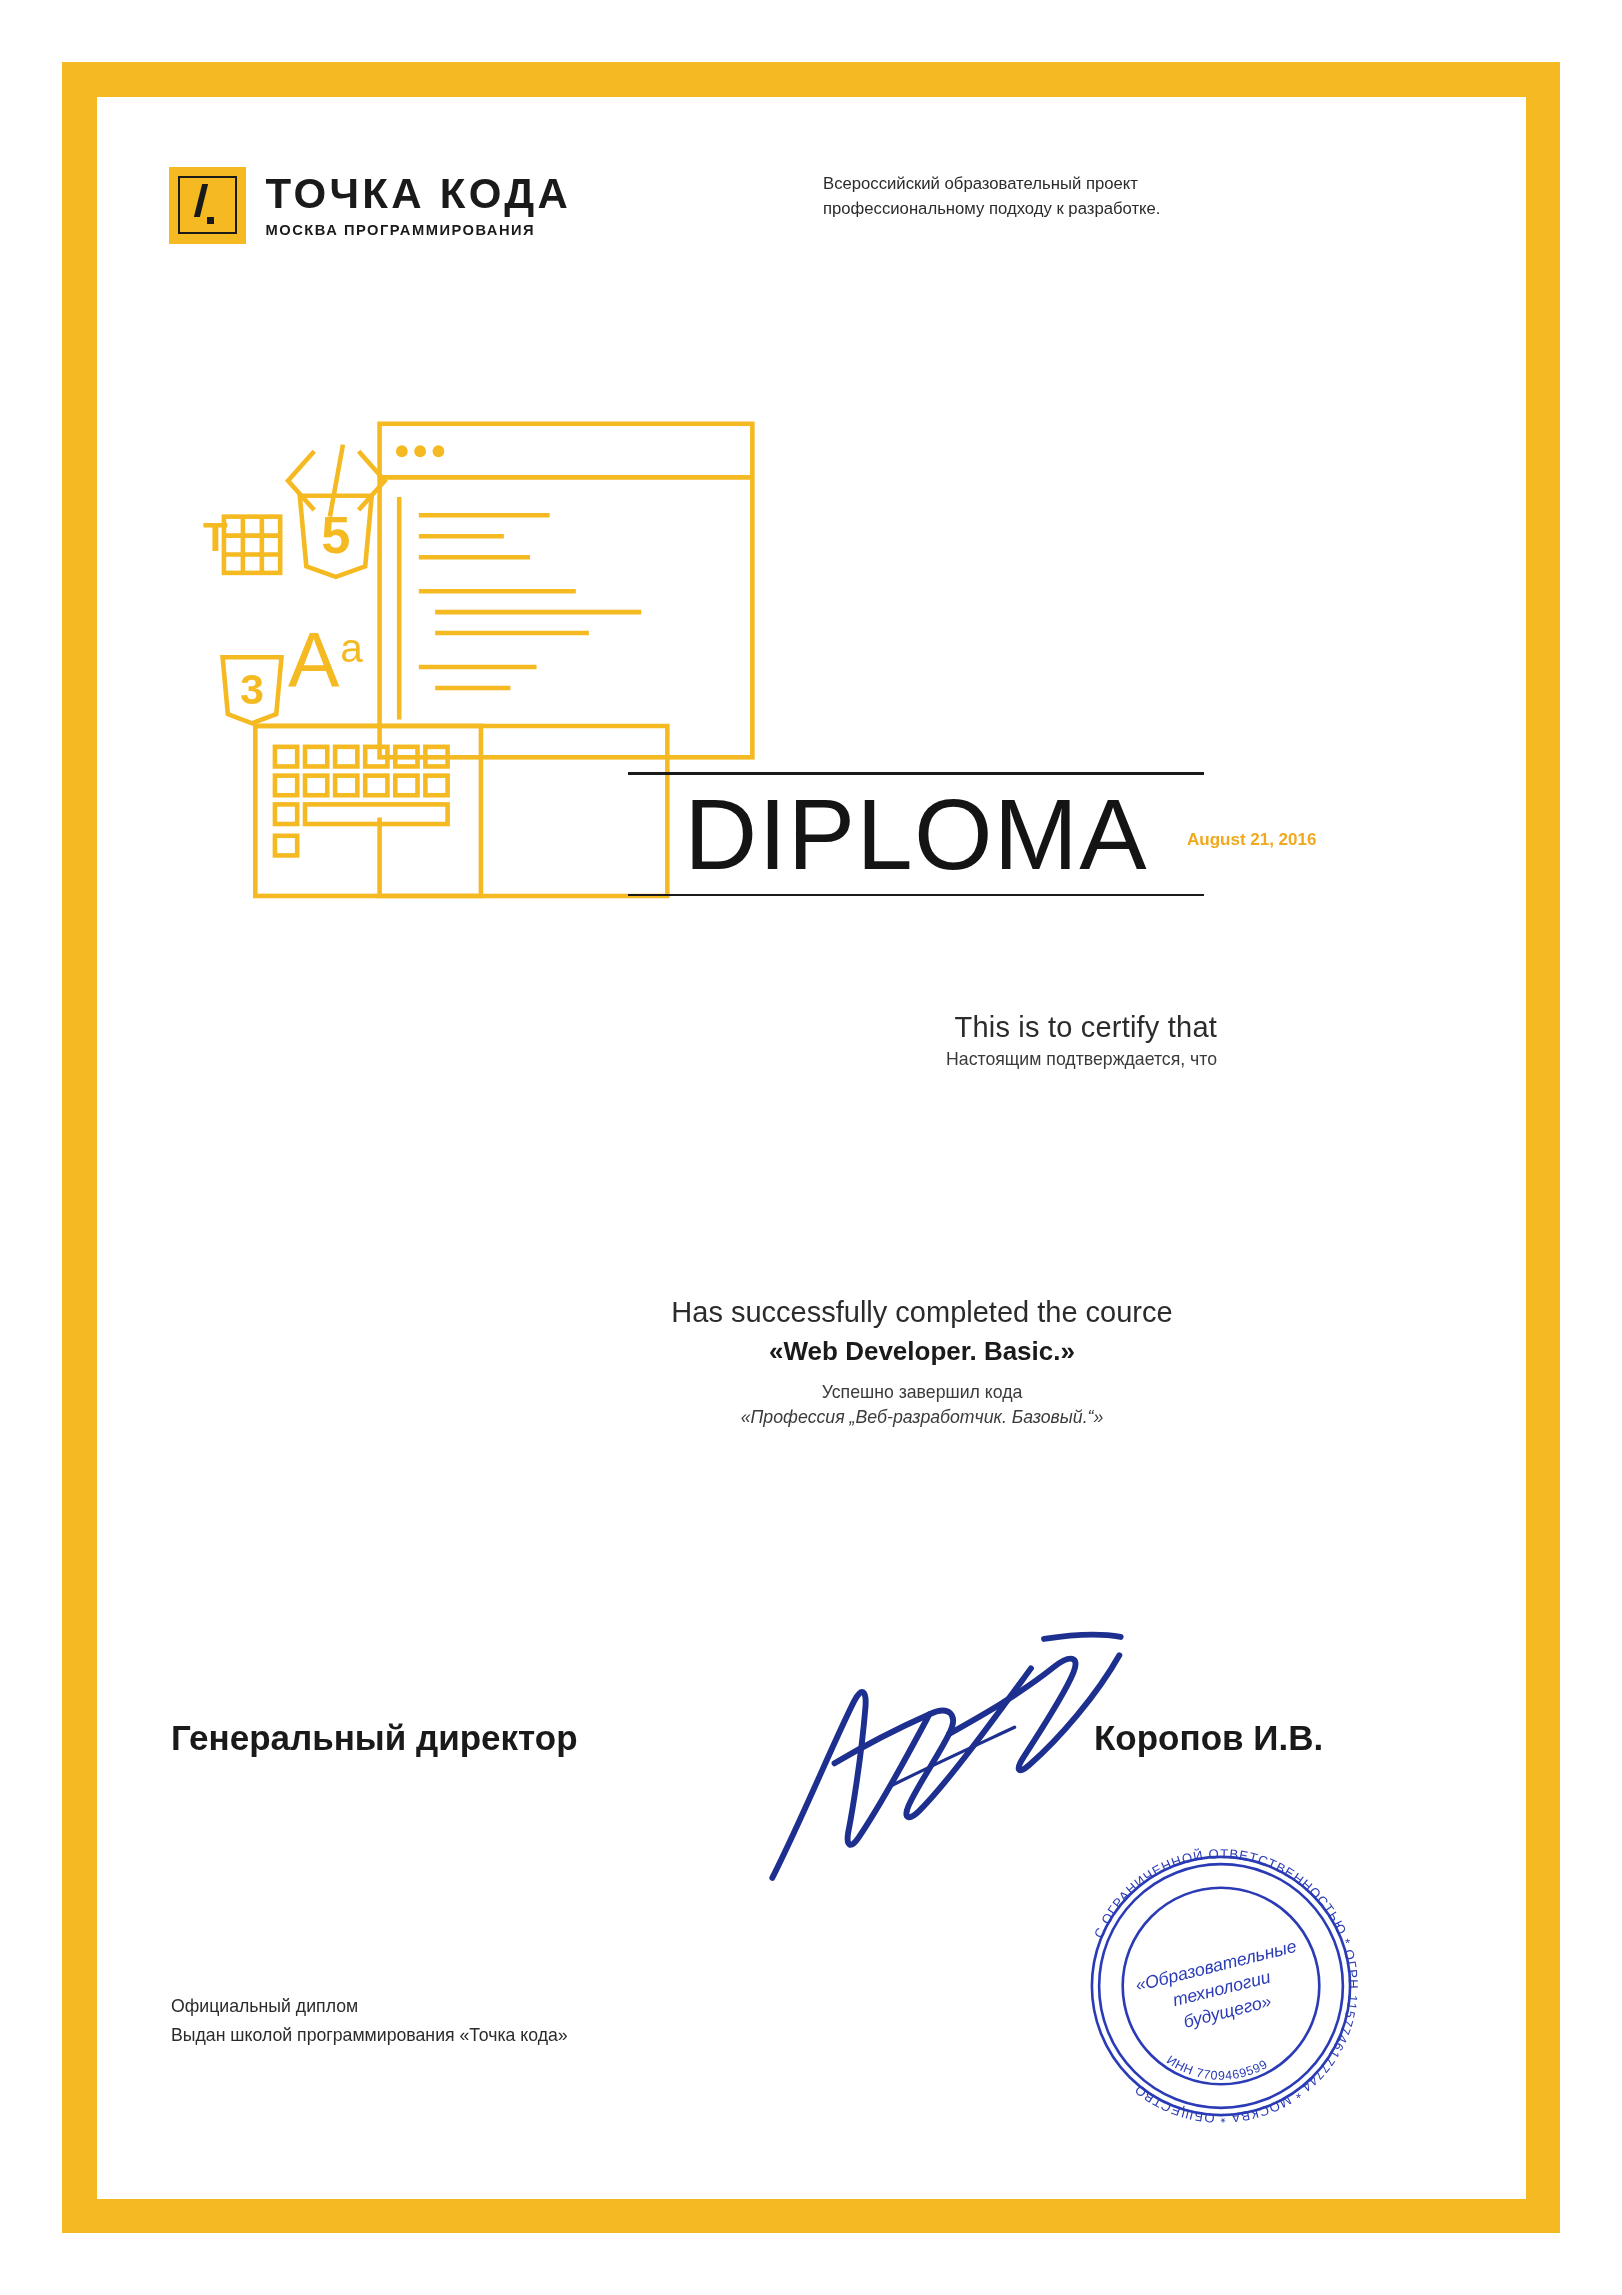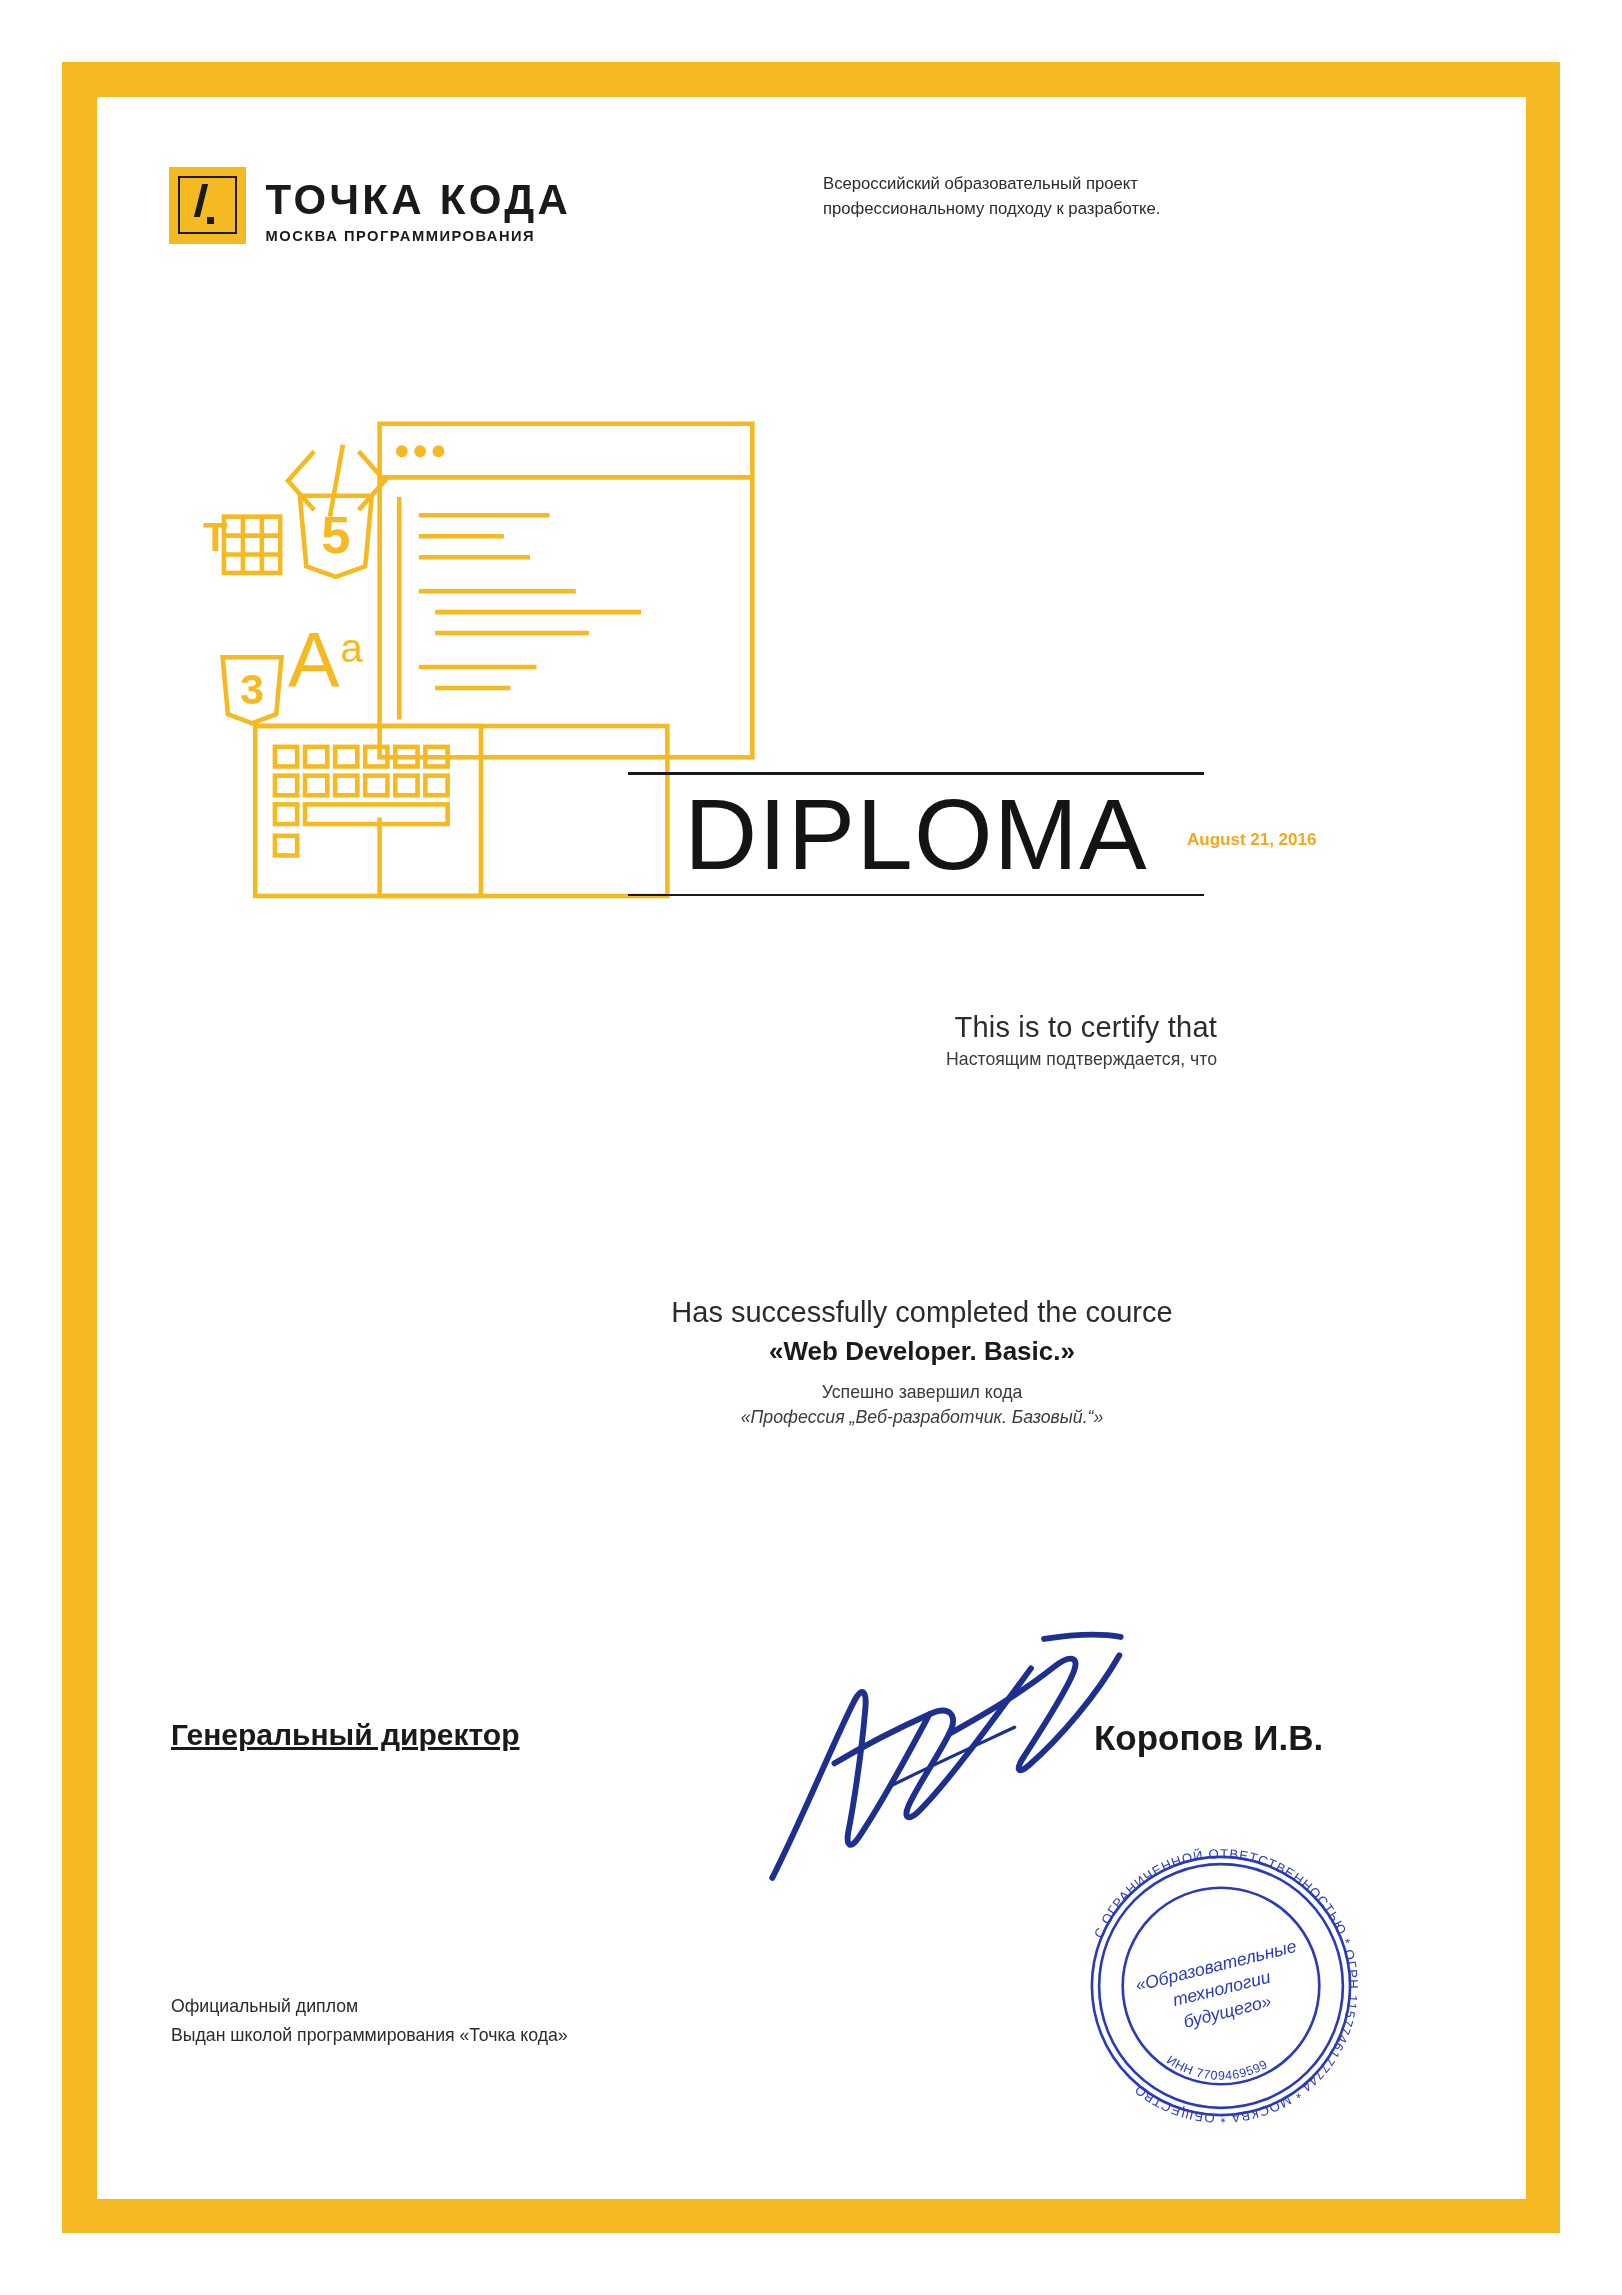--- a/index.html
+++ b/index.html
@@ -41,21 +41,21 @@
     position: absolute;
     left: 169px;
     top: 164px;
     width: 1243px;
     display: flex;
     align-items: flex-start;
     justify-content: space-between;
   }
   .logo-block {
     display: flex;
-    align-items: flex-end;
+    align-items: center;
   }
   .logo-mark {
     width: 77px;
     height: 77px;
     background: #f5b921;
     position: relative;
     flex: none;
     margin-top: 2.6px;
   }
   .logo-mark .inner {
@@ -196,25 +196,24 @@
     font-size: 17.7px;
     color: #3a3a3a;
     margin-top: 3.9px;
     font-style: italic;
   }
   
   .sign-title {
     position: absolute;
     left: 171px;
     top: 1718px;
-    font-size: 30px;
+    font-size: 35px;
     font-weight: bold;
     color: #1a1a1a;
     white-space: nowrap;
-    text-decoration: underline;
   }
   .sign-name {
     position: absolute;
     left: 1094px;
     top: 1718px;
     font-size: 35px;
     font-weight: bold;
     color: #1a1a1a;
     white-space: nowrap;
   }

